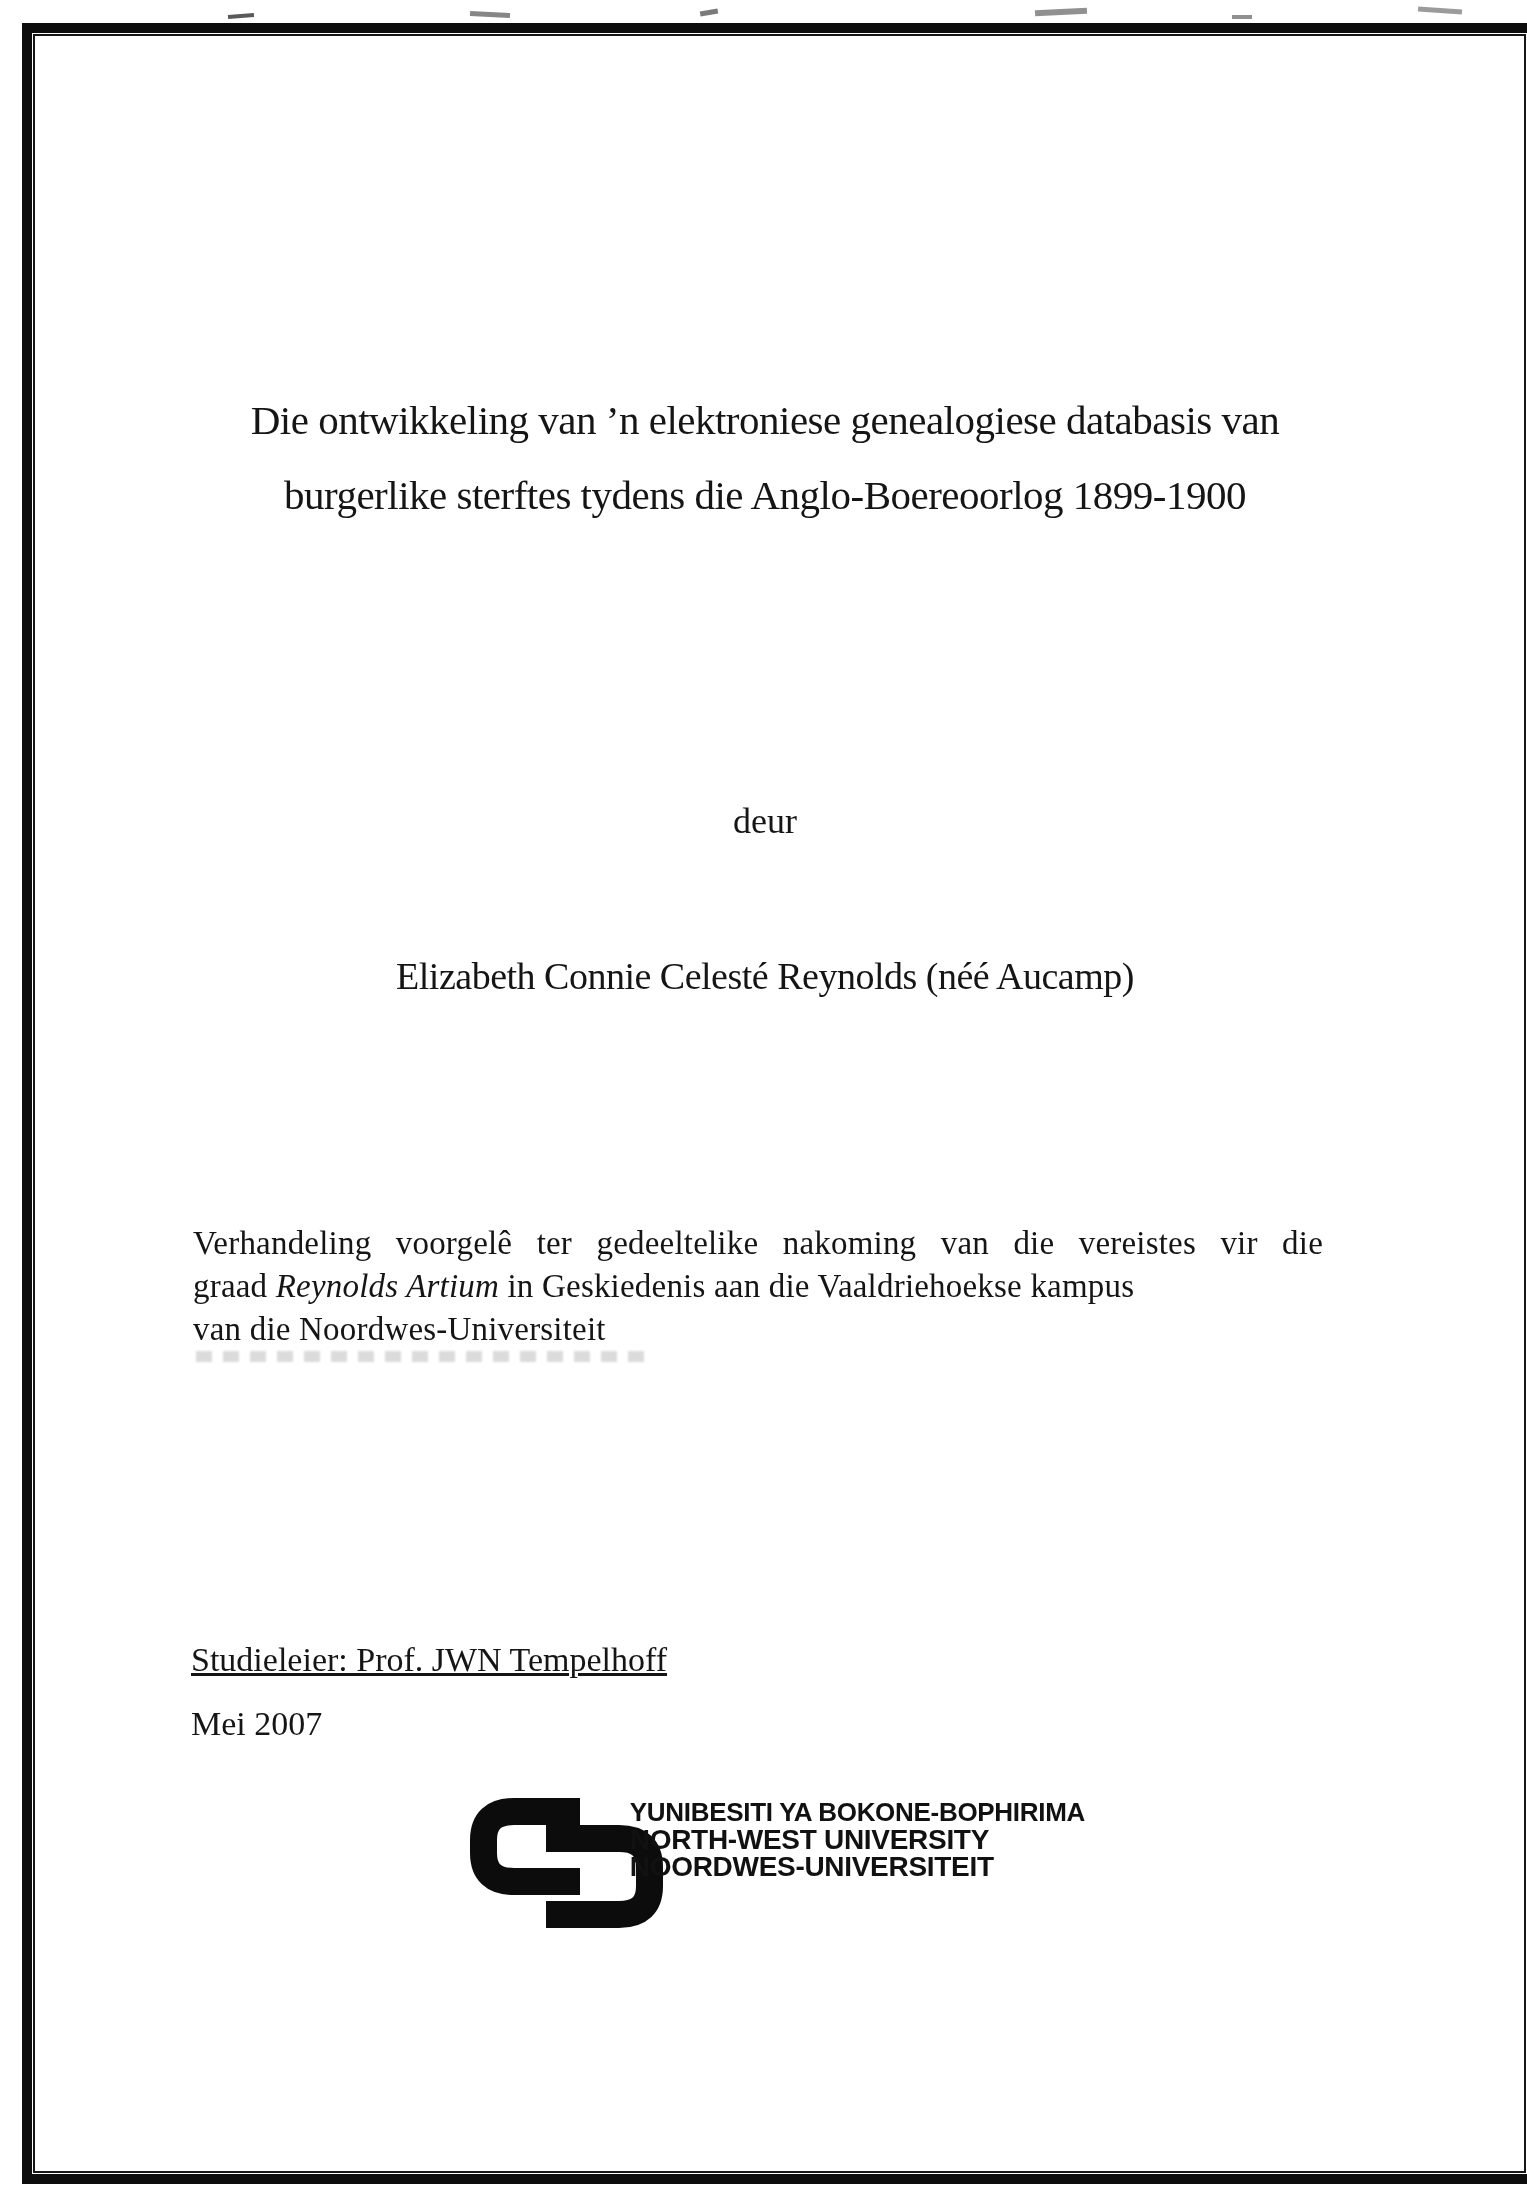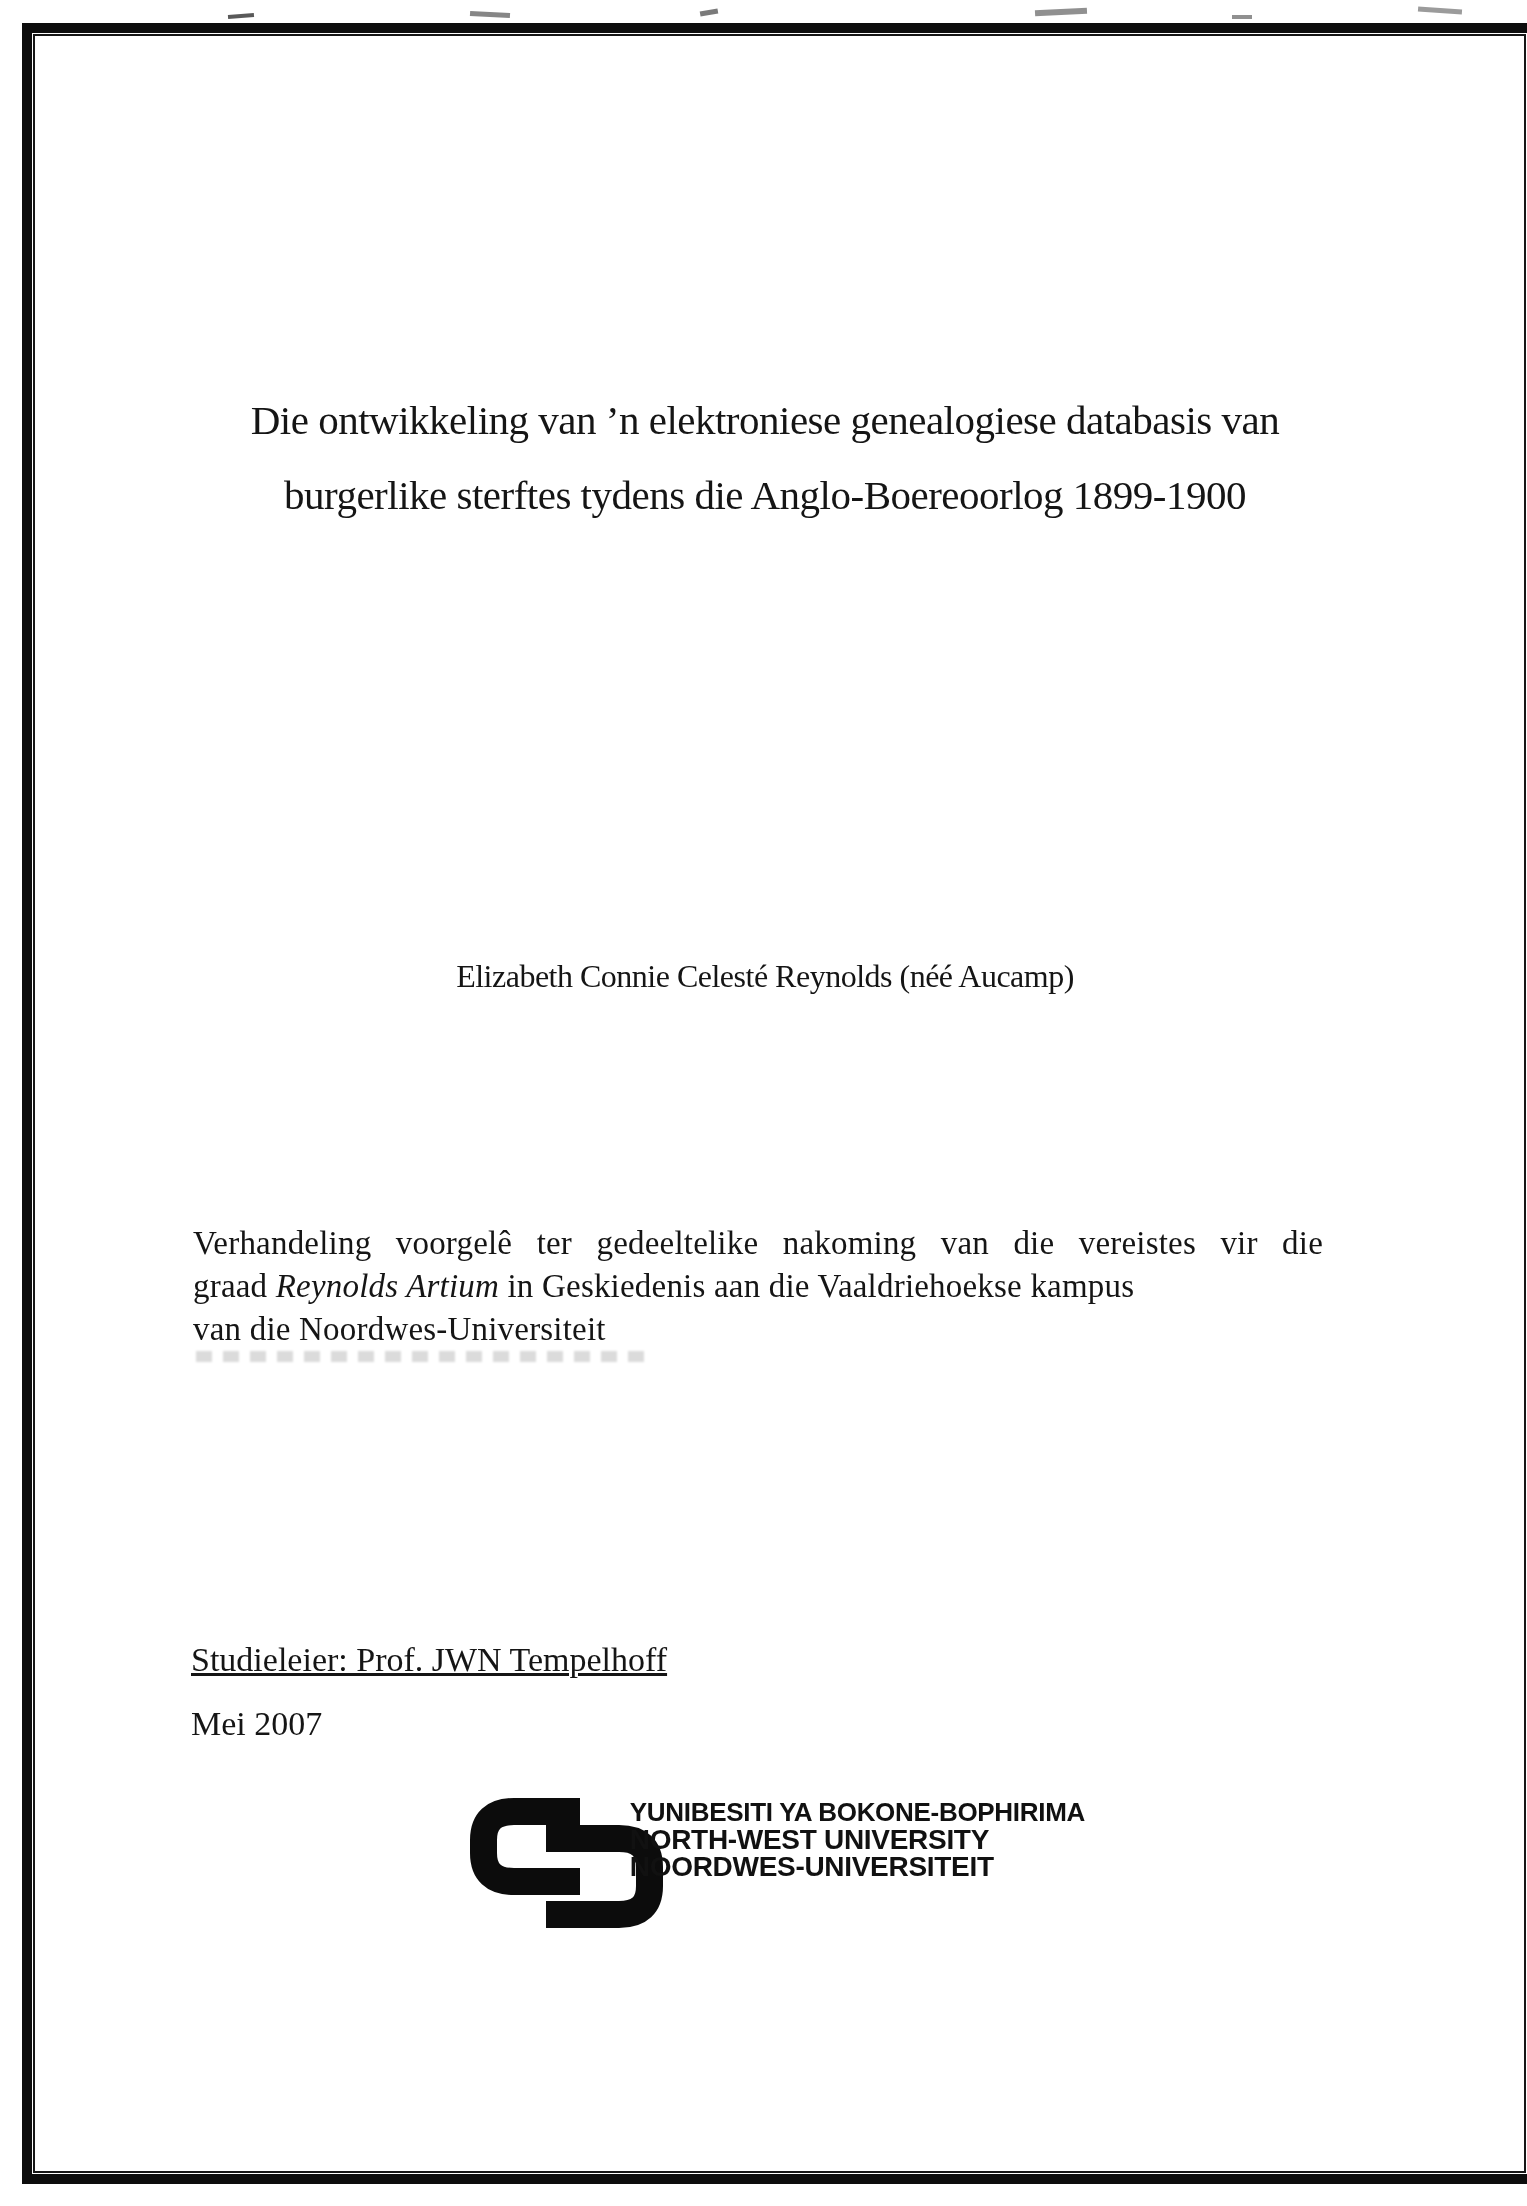--- a/index.html
+++ b/index.html
@@ -49,21 +49,21 @@
     position: absolute;
     left: 190px; top: 799px; width: 1150px;
     text-align: center;
     font-size: 36px;
     line-height: 44px;
   }
   .author {
     position: absolute;
     left: 190px; top: 952px; width: 1150px;
     text-align: center;
-    font-size: 32px;
+    font-size: 38px;
     line-height: 48px;
     letter-spacing: -0.5px;
   }
   .degree {
     position: absolute;
     left: 193px; top: 1222px; width: 1130px;
     font-size: 33px;
     line-height: 43px;
     letter-spacing: 0.2px;
   }
@@ -128,20 +128,21 @@
 
   <div class="frame">
     <div class="frame-inner"></div>
   </div>
 
   <div class="title-block">
     <div>Die ontwikkeling van ’n elektroniese genealogiese databasis van</div>
     <div>burgerlike sterftes tydens die Anglo-Boereoorlog 1899-1900</div>
   </div>
 
+  <div class="byline">deur</div>
 
   <div class="author">Elizabeth Connie Celesté Reynolds (néé Aucamp)</div>
 
   <div class="degree">
     <div class="justified">Verhandeling voorgelê ter gedeeltelike nakoming van die vereistes vir die</div>
     <div><span>graad </span><em>Reynolds Artium</em><span> in Geskiedenis aan die Vaaldriehoekse kampus</span></div>
     <div>van die Noordwes-Universiteit</div>
   </div>
 
   <div class="bleed"></div>

